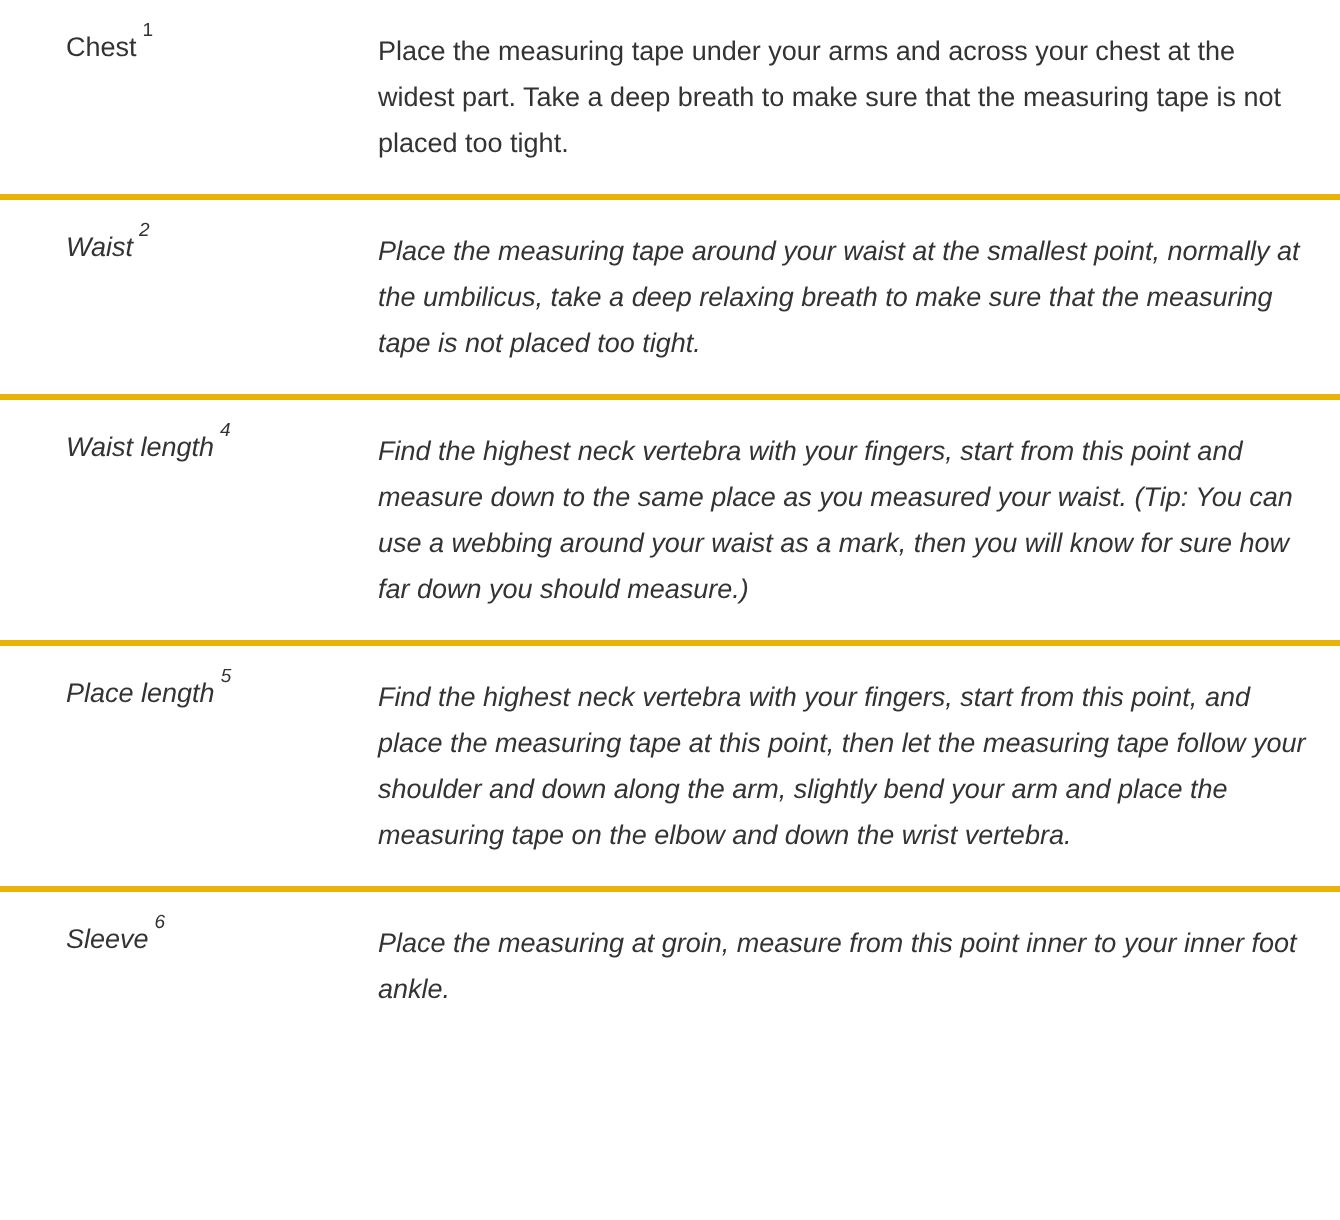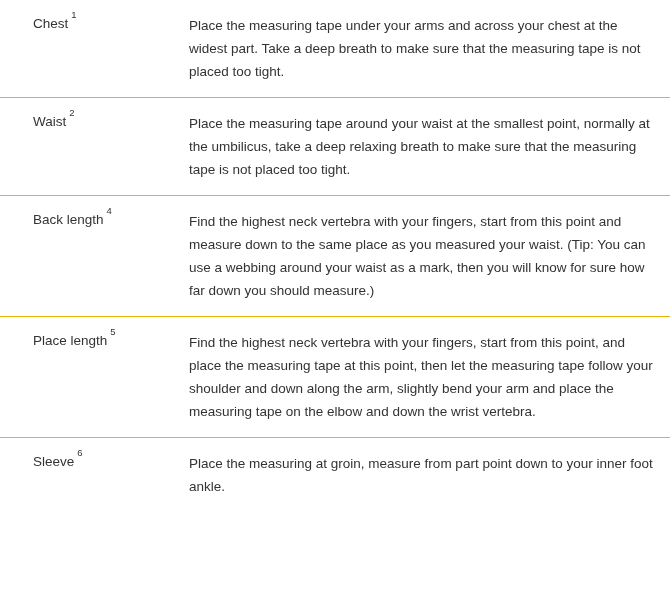--- a/index.html
+++ b/index.html
@@ -16,21 +16,22 @@
   }
   .measure-table {
     width: 670px;
     border-collapse: collapse;
     table-layout: fixed;
   }
   .measure-table tr {
     vertical-align: top;
   }
   .measure-table tr + tr > td {
-    border-top: 1px solid #eab308;
+    border-top: 3px solid #eab308;
+    font-style: italic;
   }
   .measure-table td {
     padding: 14px 10px 14px 0;
   }
   td.term-cell {
     width: 128px;
     padding-left: 33px;
     font-size: 13.5px;
     line-height: 20px;
     color: #333333;
@@ -59,25 +60,25 @@
   <tbody>
     <tr>
       <td class="term-cell"><span>Chest</span><sup class="term-num">1</sup></td>
       <td class="desc-cell">Place the measuring tape under your arms and across your chest at the widest part. Take a deep breath to make sure that the measuring tape is not placed too tight.</td>
     </tr>
     <tr>
       <td class="term-cell"><span>Waist</span><sup class="term-num">2</sup></td>
       <td class="desc-cell">Place the measuring tape around your waist at the smallest point, normally at the umbilicus, take a deep relaxing breath to make sure that the measuring tape is not placed too tight.</td>
     </tr>
     <tr>
-      <td class="term-cell"><span>Back length</span><sup class="term-num">4</sup></td>
+      <td class="term-cell"><span>Waist length</span><sup class="term-num">4</sup></td>
       <td class="desc-cell">Find the highest neck vertebra with your fingers, start from this point and measure down to the same place as you measured your waist. (Tip: You can use a webbing around your waist as a mark, then you will know for sure how far down you should measure.)</td>
     </tr>
     <tr>
       <td class="term-cell"><span>Place length</span><sup class="term-num">5</sup></td>
       <td class="desc-cell">Find the highest neck vertebra with your fingers, start from this point, and place the measuring tape at this point, then let the measuring tape follow your shoulder and down along the arm, slightly bend your arm and place the measuring tape on the elbow and down the wrist vertebra.</td>
     </tr>
     <tr>
       <td class="term-cell"><span>Sleeve</span><sup class="term-num">6</sup></td>
-      <td class="desc-cell">Place the measuring at groin, measure from part point down to your inner foot ankle.</td>
+      <td class="desc-cell">Place the measuring at groin, measure from this point inner to your inner foot ankle.</td>
     </tr>
   </tbody>
 </table>
 
 </body></html>

